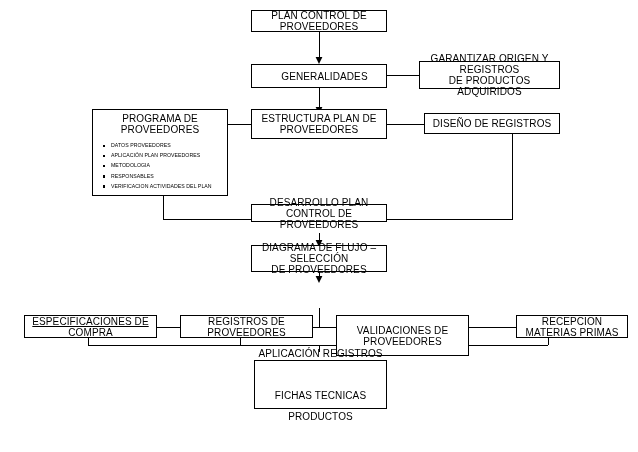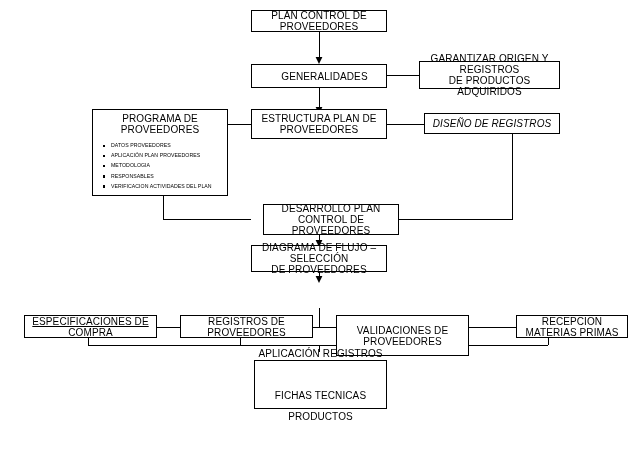--- a/index.html
+++ b/index.html
@@ -145,25 +145,25 @@
       <li>RESPONSABLES</li>
       <li>VERIFICACION ACTIVIDADES DEL PLAN</li>
     </ul>
   </div>
 
   <div class="node n-estructura" style="left:251px; top:109px; width:136px; height:30px;">
     <div class="ttl">ESTRUCTURA PLAN DE
 PROVEEDORES</div>
   </div>
 
-  <div class="node n-diseno" style="left:424px; top:113px; width:136px; height:21px;font-style:italic;">
+  <div class="node n-diseno" style="left:424px; top:113px; width:136px; height:21px;">
     <div class="ttl">DISEÑO DE REGISTROS</div>
   </div>
 
-  <div class="node n-desarrollo" style="left:251px; top:204px; width:136px; height:31px;margin-left:12px;">
+  <div class="node n-desarrollo" style="left:251px; top:204px; width:136px; height:18px;">
     <div class="ttl">DESARROLLO PLAN CONTROL DE
 PROVEEDORES</div>
   </div>
 
   <div class="node n-diagrama" style="left:251px; top:245px; width:136px; height:27px;">
     <div class="ttl">DIAGRAMA DE FLUJO – SELECCIÓN
 DE PROVEEDORES</div>
   </div>
 
 

